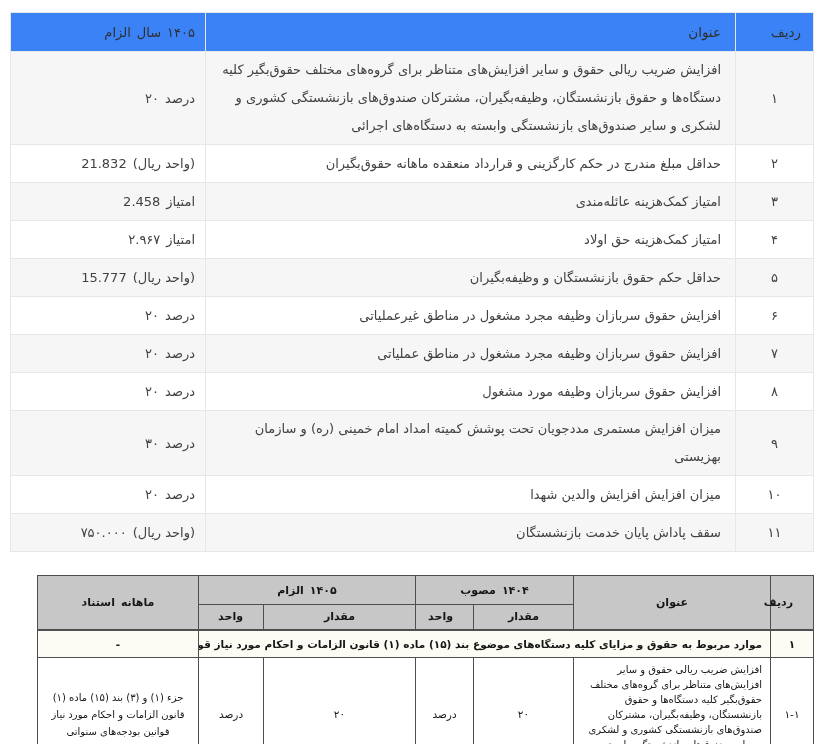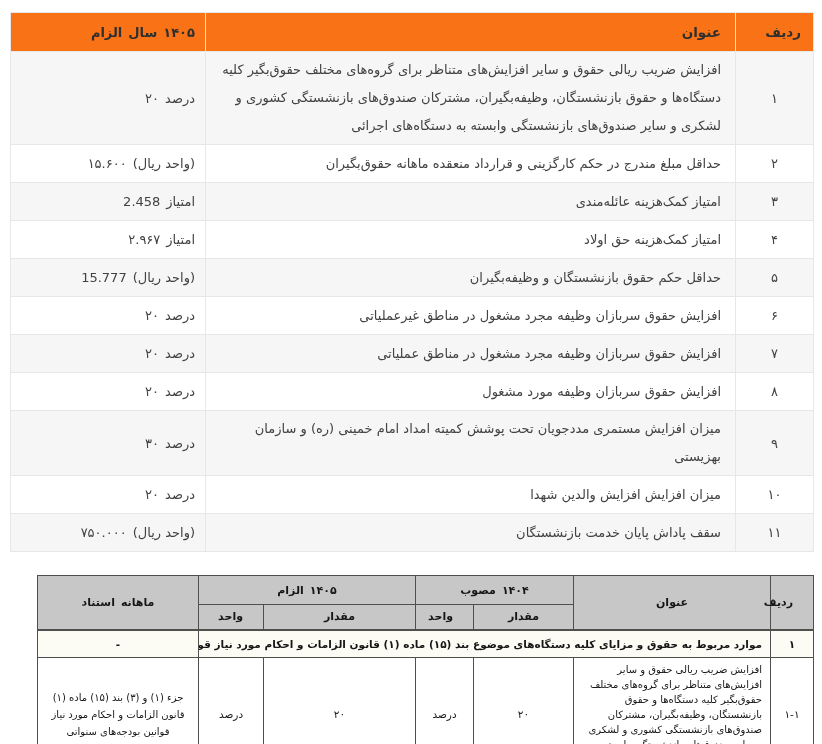--- a/index.html
+++ b/index.html
@@ -9,22 +9,22 @@
   }
   .page{position:relative;width:822px;height:744px;background:#fff;}
 
   
   table.t1{
     position:absolute;left:10px;top:12px;width:803px;
     border-collapse:collapse;table-layout:fixed;color:#424242;
   }
   .t1 th,.t1 td{border:1px solid #e7e7e7;vertical-align:middle;}
   .t1 thead th{
-    height:36px;background:#f97316;color:#2f2f2f;
-    font-weight:bold;font-size:13.5px;
+    height:36px;background:#3b82f6;color:#2f2f2f;
+    font-weight:normal;font-size:13.5px;
   }
   .t1 th.c-no{text-align:right;padding-left:4px;padding-right:12px;}
   .t1 td.c-no{text-align:center;font-size:13px;}
   .t1 th.c-title{text-align:right;padding-right:14px;}
   .t1 td.c-title{
     text-align:right;padding:4px 14px 4px 10px;
     font-size:13px;line-height:28px;
   }
   .t1 .c-val{
     direction:ltr;text-align:right;padding-right:10px;
@@ -83,21 +83,21 @@
     <tbody id="t1-body">
     <tr style="height: 92px;">
       <td class="c-no">۱</td>
       <td class="c-title">افزایش ضریب ریالی حقوق و سایر افزایش‌های متناظر برای گروه‌های مختلف حقوق‌بگیر کلیه دستگاه‌ها و حقوق بازنشستگان، وظیفه‌بگیران، مشترکان صندوق‌های بازنشستگی کشوری و لشکری و سایر صندوق‌های بازنشستگی وابسته به دستگاه‌های اجرائی</td>
       <td class="c-val"><bdi>۲۰</bdi><bdi>درصد</bdi></td>
     </tr>
 
     <tr style="height: 38px;">
       <td class="c-no">۲</td>
       <td class="c-title">حداقل مبلغ مندرج در حکم کارگزینی و قرارداد منعقده ماهانه حقوق‌بگیران</td>
-      <td class="c-val"><bdi>۱۵.۶۰۰</bdi><bdi>(واحد ریال)</bdi></td>
+      <td class="c-val"><bdi>21.832</bdi><bdi>(واحد ریال)</bdi></td>
     </tr>
 
     <tr style="height: 38px;">
       <td class="c-no">۳</td>
       <td class="c-title">امتیاز کمک‌هزینه عائله‌مندی</td>
       <td class="c-val"><bdi>2.458</bdi><bdi>امتیاز</bdi></td>
     </tr>
 
     <tr style="height: 38px;">
       <td class="c-no">۴</td>

